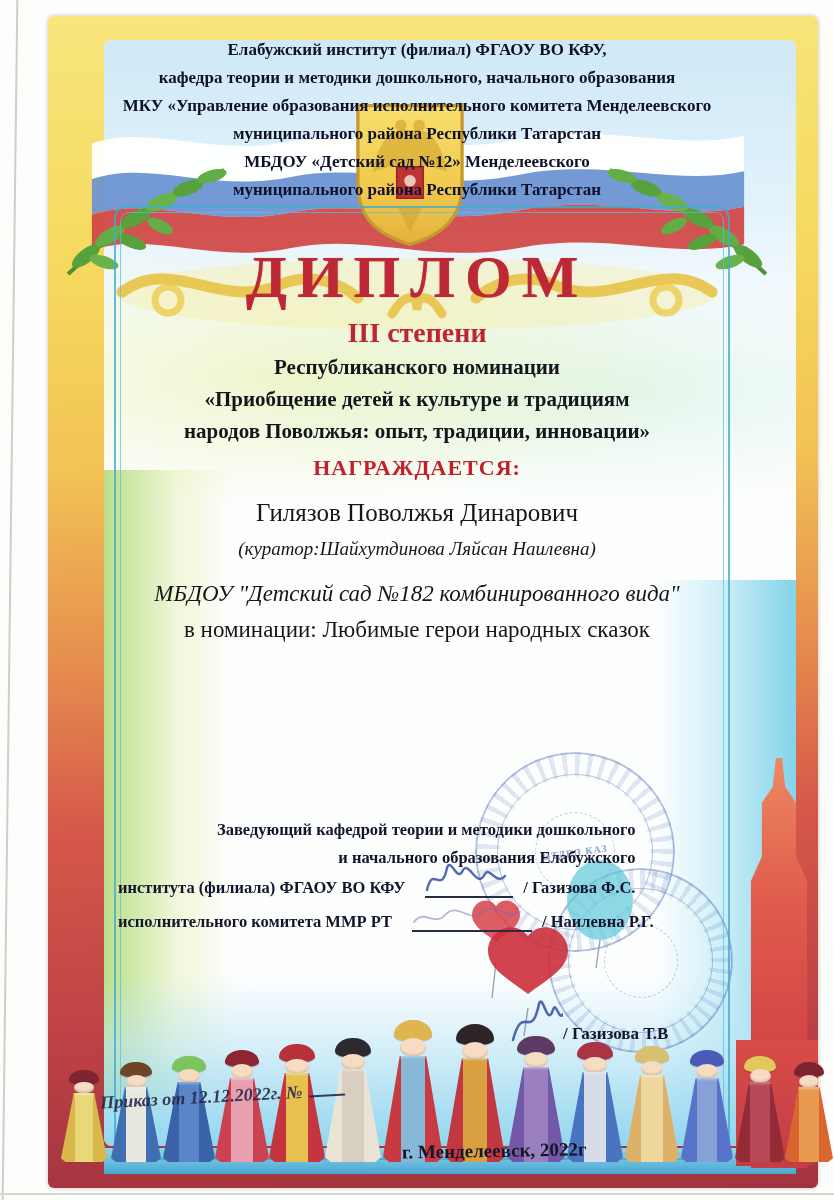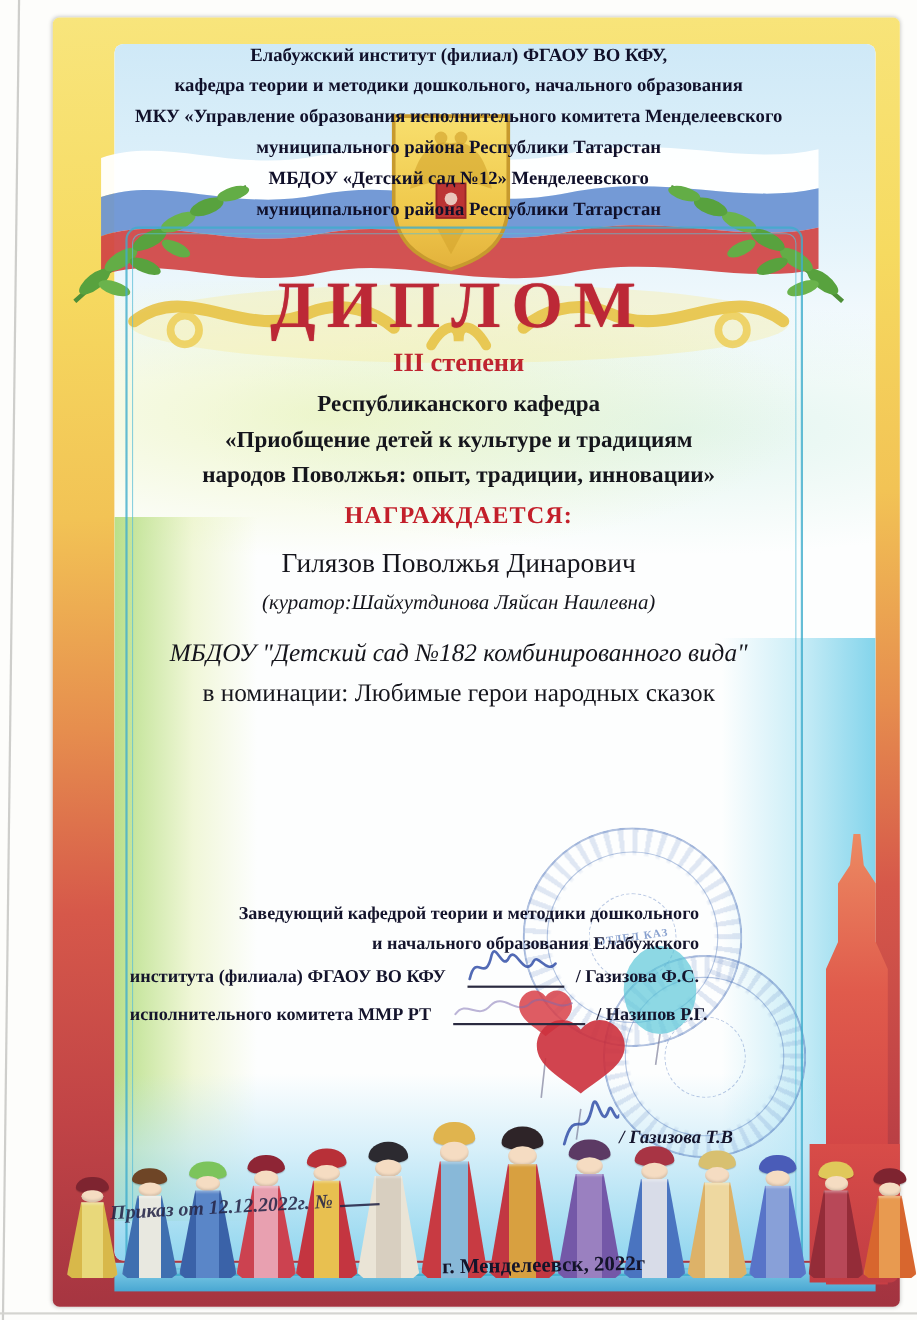--- a/index.html
+++ b/index.html
@@ -41,40 +41,40 @@
   .laurel-left{left:60px;}
   .laurel-right{left:602px;transform:scaleX(-1);}
   .shield-svg{left:348px;top:100px;width:124px;height:150px;}
   .flourish-svg{left:110px;top:236px;width:614px;height:108px;}
 
   
   .txt{left:0;width:100%;text-align:center;z-index:6;}
   .hdr{top:36px;font-weight:bold;font-size:17px;line-height:28px;color:#10102a;}
   .title-main{top:243px;font-size:60px;font-weight:bold;letter-spacing:10px;color:#bc2836;
         text-shadow:0 0 1px rgba(188,40,54,.6);}
-  .title-degree{top:317px;font-size:24px;font-weight:bold;color:#bf2430;}
+  .title-degree{top:317px;font-size:28px;font-weight:bold;color:#bf2430;}
   .contest1{top:355px;font-size:21px;font-weight:bold;}
   .contest2{top:387px;font-size:21px;font-weight:bold;}
   .contest3{top:419px;font-size:21px;font-weight:bold;}
   .awarded{top:455px;font-size:22px;font-weight:bold;color:#c31f2a;letter-spacing:1px;}
   .rec-name{top:499px;font-size:25px;}
   .rec-curator{top:538px;font-size:19px;font-style:italic;}
   .rec-org{top:581px;font-size:23px;font-style:italic;}
   .rec-nom{top:617px;font-size:23px;}
 
   
   .sigblock{left:98px;z-index:6;font-weight:bold;font-size:16.5px;line-height:28px;color:#14142c;text-align:right;}
   .sig1{top:816px;} .sig2{top:906px;} .sig3{top:960px;}
   .sigrow{display:flex;align-items:flex-end;margin-left:20px;}
   .sig-line{display:inline-block;position:relative;width:88px;border-bottom:2px solid #2a2a40;
         margin:0 10px 4px 20px;height:24px;}
   .sig-line svg{position:absolute;left:-4px;bottom:-2px;overflow:visible;}
   .sig-name{white-space:nowrap;}
   .sig3-name{position:absolute;left:505px;top:994px;z-index:6;display:flex;align-items:flex-end;
-        font-weight:bold;font-size:17px;color:#14142c;font-style:italic;}
+        font-weight:bold;font-size:17px;color:#14142c;}
 
   
   .stamp{position:absolute;border-radius:50%;z-index:2;border:2px solid rgba(64,105,180,.4);
         background:repeating-conic-gradient(rgba(70,110,185,.16) 0 3deg,rgba(70,110,185,0) 3deg 8deg);
         -webkit-mask:radial-gradient(circle,rgba(0,0,0,0) 52%,#000 55% 98%,rgba(0,0,0,0) 100%);
         mask:radial-gradient(circle,rgba(0,0,0,0) 52%,#000 55% 98%,rgba(0,0,0,0) 100%);}
   .stamp-wrap{position:absolute;z-index:2;}
   .stamp-ring2{position:absolute;inset:11%;border:1.5px solid rgba(64,105,180,.38);border-radius:50%;}
   .stamp-ring3{position:absolute;inset:30%;border:1.5px dashed rgba(64,105,180,.35);border-radius:50%;}
   .stamp-core{position:absolute;inset:0;display:flex;align-items:center;justify-content:center;
@@ -184,21 +184,21 @@
 
   <div class="abs txt hdr" style="top:36px">Елабужский институт (филиал) ФГАОУ ВО КФУ,</div>
   <div class="abs txt hdr" style="top:64px">кафедра теории и методики дошкольного, начального образования</div>
   <div class="abs txt hdr" style="top:92px">МКУ «Управление образования исполнительного комитета Менделеевского</div>
   <div class="abs txt hdr" style="top:120px">муниципального района Республики Татарстан</div>
   <div class="abs txt hdr" style="top:148px">МБДОУ «Детский сад  №12»  Менделеевского</div>
   <div class="abs txt hdr" style="top:176px">муниципального района Республики Татарстан</div>
 
   <div class="abs txt title-main">ДИПЛОМ</div>
   <div class="abs txt title-degree">III степени</div>
-  <div class="abs txt contest1">Республиканского кафедра</div>
+  <div class="abs txt contest1">Республиканского номинации</div>
   <div class="abs txt contest2">«Приобщение детей к культуре и традициям</div>
   <div class="abs txt contest3">народов Поволжья: опыт, традиции, инновации»</div>
   <div class="abs txt awarded">НАГРАЖДАЕТСЯ:</div>
 
   <div class="abs txt rec-name">Гилязов Поволжья Динарович</div>
   <div class="abs txt rec-curator">(куратор:Шайхутдинова Ляйсан Наилевна)</div>
   <div class="abs txt rec-org">МБДОУ "Детский сад №182 комбинированного вида"</div>
   <div class="abs txt rec-nom">в номинации: Любимые герои народных сказок</div>
 
   <div class="stamp-wrap stamp1">
@@ -238,21 +238,21 @@
   </div>
 
   <div class="abs sigblock sig2">
     <div class="sigrow">
       <span>исполнительного комитета ММР РТ</span>
       <span class="sig-line" style="width:120px">
         <svg width="120" height="30" viewBox="0 0 120 30">
           <path d="M6,20 C16,6 26,26 38,12 C50,0 62,22 74,10 C86,0 98,18 112,10" fill="none" stroke="#7a6ab0" stroke-width="1.8" opacity="0.5" stroke-linecap="round"></path>
         </svg>
       </span>
-      <span class="sig-name">/ Назипов Р.Г.</span>
+      <span class="sig-name">/ Наилевна Р.Г.</span>
     </div>
   </div>
 
   <div class="sig3-name">
     <svg width="58" height="50" viewBox="0 0 58 50">
       <path d="M8,46 C18,8 26,48 34,10 C38,-2 42,34 48,16 C51,6 54,28 58,20" fill="none" stroke="#3450a8" stroke-width="2.6" opacity="0.85" stroke-linecap="round"></path>
     </svg>
     <span>/ Газизова Т.В</span>
   </div>
 

